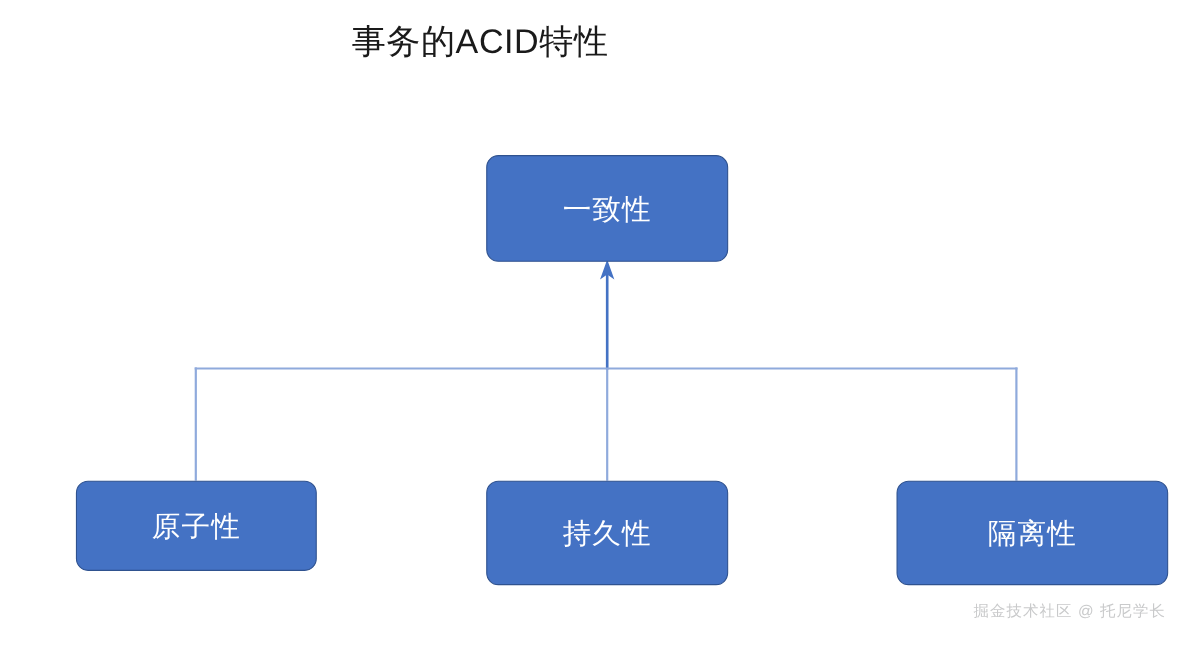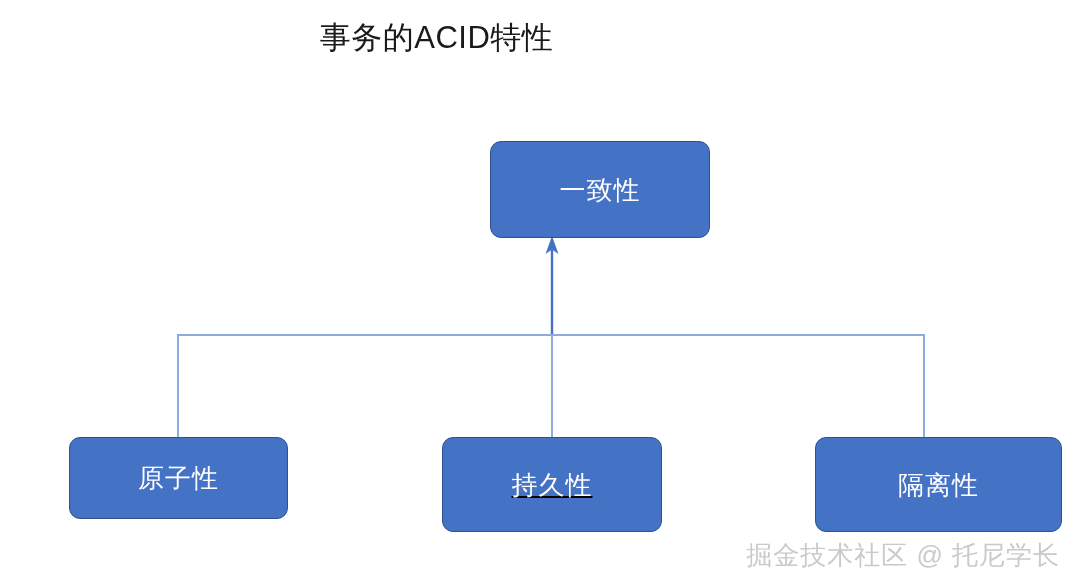--- a/index.html
+++ b/index.html
@@ -45,54 +45,52 @@
     line-height: 30px;
     letter-spacing: 1px;
     font-weight: 400;
     user-select: none;
   }
   #node-consistency {
     left: 442px;
     top: 141px;
     width: 220px;
     height: 97px;
-    margin-left: 48px;
   }
   #node-atomicity {
     left: 69px;
     top: 437px;
     width: 219px;
     height: 82px;
   }
   #node-durability {
     left: 442px;
     top: 437px;
     width: 220px;
     height: 95px;
-    text-decoration: underline;
   }
   #node-isolation {
     left: 815px;
     top: 437px;
     width: 247px;
     height: 95px;
   }
   #connectors {
     position: absolute;
     left: 0;
     top: 0;
     width: 1080px;
     height: 588px;
     pointer-events: none;
   }
   .watermark {
     position: absolute;
     right: 20px;
     top: 540px;
-    font-size: 26px;
+    font-size: 14px;
     line-height: 30px;
     color: #c9cacb;
     letter-spacing: 1px;
     white-space: nowrap;
     user-select: none;
   }
 </style>
 </head>
 <body>
 

